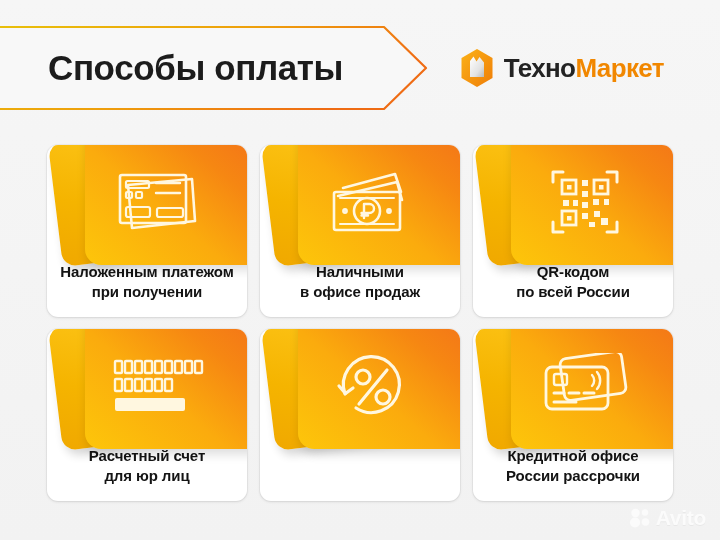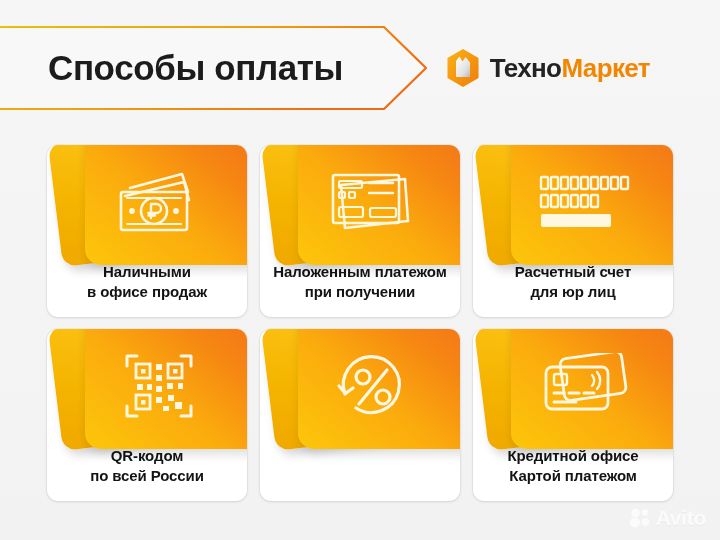--- a/index.html
+++ b/index.html
@@ -34,21 +34,21 @@
     font-size: 35px;
     font-weight: bold;
     letter-spacing: -0.4px;
     color: #1c1c1c;
     font-family: "Liberation Sans", sans-serif;
     white-space: nowrap;
   }
 
   .logo {
     position: absolute;
-    right: 40px; top: 50%;
+    right: 26px; top: 50%;
     transform: translateY(-50%);
     display: flex;
     align-items: center;
     gap: 9px;
   }
   .logo-mark { width: 36px; height: 40px; flex: none; }
   .logo-text {
     font-size: 26px;
     font-weight: bold;
     letter-spacing: -0.6px;
@@ -182,20 +182,44 @@
       </div>
     </div>
   </div>
 
   <div class="grid">
 
     <div class="card">
       <div class="tile-area">
         <div class="tile-back"></div>
         <div class="tile-front">
+          <svg width="86" height="66" viewBox="0 0 86 66">
+            <g fill="none" stroke="#fff7e0" stroke-width="2.6" stroke-linejoin="round" stroke-linecap="round">
+              <path d="M12 16 L76 10 L79 52 L16 59 Z"></path>
+              <rect x="4" y="6" width="66" height="48" rx="2"></rect>
+              <rect x="10" y="12" width="23" height="7" rx="1.4" stroke-width="2.2"></rect>
+              <rect x="10" y="23" width="6" height="6" rx="1.2" stroke-width="2.2"></rect>
+              <rect x="20" y="23" width="6" height="6" rx="1.2" stroke-width="2.2"></rect>
+              <path d="M40 14 h24 M40 24 h24" stroke-width="2.4"></path>
+              <rect x="10" y="38" width="24" height="10" rx="2" stroke-width="2.2"></rect>
+              <rect x="41" y="39" width="26" height="9" rx="2" stroke-width="2.2"></rect>
+            </g>
+          </svg>
+        </div>
+      </div>
+      <div class="card-label">
+        <span>Наложенным платежом</span>
+        <span class="l2">при получении</span>
+      </div>
+    </div>
+
+    <div class="card">
+      <div class="tile-area">
+        <div class="tile-back"></div>
+        <div class="tile-front">
           <svg width="86" height="64" viewBox="0 0 86 64">
             <g fill="none" stroke="#fff7e0" stroke-width="2.6" stroke-linejoin="round" stroke-linecap="round">
               <path d="M14 18 L66 4 L72 22"></path>
               <path d="M9 26 L68 12 L73 30"></path>
               <rect x="5" y="22" width="66" height="38" rx="2"></rect>
               <path d="M11 28 h54 M11 54 h54" stroke-width="2"></path>
               <circle cx="38" cy="41" r="13"></circle>
               <circle cx="16" cy="41" r="1.6"></circle>
               <circle cx="60" cy="41" r="1.6"></circle>
               <path d="M35 48 V34 h5.5 a4.5 4.5 0 0 1 0 9 H32.5 M32.5 45.5 H39" stroke-width="2.4"></path>
@@ -206,37 +230,54 @@
       <div class="card-label">
         <span>Наличными</span>
         <span class="l2">в офисе продаж</span>
       </div>
     </div>
 
     <div class="card">
       <div class="tile-area">
         <div class="tile-back"></div>
         <div class="tile-front">
-          <svg width="86" height="66" viewBox="0 0 86 66">
-            <g fill="none" stroke="#fff7e0" stroke-width="2.6" stroke-linejoin="round" stroke-linecap="round">
-              <path d="M12 16 L76 10 L79 52 L16 59 Z"></path>
-              <rect x="4" y="6" width="66" height="48" rx="2"></rect>
-              <rect x="10" y="12" width="23" height="7" rx="1.4" stroke-width="2.2"></rect>
-              <rect x="10" y="23" width="6" height="6" rx="1.2" stroke-width="2.2"></rect>
-              <rect x="20" y="23" width="6" height="6" rx="1.2" stroke-width="2.2"></rect>
-              <path d="M40 14 h24 M40 24 h24" stroke-width="2.4"></path>
-              <rect x="10" y="38" width="24" height="10" rx="2" stroke-width="2.2"></rect>
-              <rect x="41" y="39" width="26" height="9" rx="2" stroke-width="2.2"></rect>
-            </g>
-          </svg>
-        </div>
-      </div>
-      <div class="card-label">
-        <span>Наложенным платежом</span>
-        <span class="l2">при получении</span>
+          <svg width="72" height="72" viewBox="0 0 72 72">
+            <g fill="none" stroke="#fff7e0" stroke-width="3" stroke-linecap="round" stroke-linejoin="round">
+              <path d="M4 16 V6 h10"></path>
+              <path d="M58 6 h10 v10"></path>
+              <path d="M4 56 v10 h10"></path>
+              <path d="M58 66 h10 v-10"></path>
+            </g>
+            <g fill="none" stroke="#fff7e0" stroke-width="2.8">
+              <rect x="13" y="14" width="14" height="14"></rect>
+              <rect x="45" y="14" width="14" height="14"></rect>
+              <rect x="13" y="45" width="14" height="14"></rect>
+            </g>
+            <g fill="#fff7e0">
+              <rect x="18" y="19" width="4.5" height="4.5"></rect>
+              <rect x="50" y="19" width="4.5" height="4.5"></rect>
+              <rect x="18" y="50" width="4.5" height="4.5"></rect>
+              <rect x="33" y="14" width="6" height="6"></rect>
+              <rect x="33" y="25" width="6" height="6"></rect>
+              <rect x="33" y="36" width="6" height="6"></rect>
+              <rect x="44" y="33" width="6" height="6"></rect>
+              <rect x="55" y="33" width="5" height="6"></rect>
+              <rect x="14" y="34" width="6" height="6"></rect>
+              <rect x="24" y="34" width="5" height="6"></rect>
+              <rect x="33" y="47" width="6" height="6"></rect>
+              <rect x="45" y="45" width="6" height="6"></rect>
+              <rect x="52" y="52" width="7" height="7"></rect>
+              <rect x="40" y="56" width="6" height="5"></rect>
+            </g>
+          </svg>
+        </div>
+      </div>
+      <div class="card-label">
+        <span>QR-кодом</span>
+        <span class="l2">по всей России</span>
       </div>
     </div>
 
     <div class="card">
       <div class="tile-area">
         <div class="tile-back"></div>
         <div class="tile-front">
           <svg width="92" height="58" viewBox="0 0 92 58">
             <g fill="none" stroke="#fff7e0" stroke-width="2.4">
               <rect x="2" y="4" width="7" height="12" rx="1"></rect>
@@ -263,61 +304,20 @@
         <span>Расчетный счет</span>
         <span class="l2">для юр лиц</span>
       </div>
     </div>
 
     <div class="card">
       <div class="tile-area">
         <div class="tile-back"></div>
         <div class="tile-front">
           <svg width="72" height="72" viewBox="0 0 72 72">
-            <g fill="none" stroke="#fff7e0" stroke-width="3" stroke-linecap="round" stroke-linejoin="round">
-              <path d="M4 16 V6 h10"></path>
-              <path d="M58 6 h10 v10"></path>
-              <path d="M4 56 v10 h10"></path>
-              <path d="M58 66 h10 v-10"></path>
-            </g>
-            <g fill="none" stroke="#fff7e0" stroke-width="2.8">
-              <rect x="13" y="14" width="14" height="14"></rect>
-              <rect x="45" y="14" width="14" height="14"></rect>
-              <rect x="13" y="45" width="14" height="14"></rect>
-            </g>
-            <g fill="#fff7e0">
-              <rect x="18" y="19" width="4.5" height="4.5"></rect>
-              <rect x="50" y="19" width="4.5" height="4.5"></rect>
-              <rect x="18" y="50" width="4.5" height="4.5"></rect>
-              <rect x="33" y="14" width="6" height="6"></rect>
-              <rect x="33" y="25" width="6" height="6"></rect>
-              <rect x="33" y="36" width="6" height="6"></rect>
-              <rect x="44" y="33" width="6" height="6"></rect>
-              <rect x="55" y="33" width="5" height="6"></rect>
-              <rect x="14" y="34" width="6" height="6"></rect>
-              <rect x="24" y="34" width="5" height="6"></rect>
-              <rect x="33" y="47" width="6" height="6"></rect>
-              <rect x="45" y="45" width="6" height="6"></rect>
-              <rect x="52" y="52" width="7" height="7"></rect>
-              <rect x="40" y="56" width="6" height="5"></rect>
-            </g>
-          </svg>
-        </div>
-      </div>
-      <div class="card-label">
-        <span>QR-кодом</span>
-        <span class="l2">по всей России</span>
-      </div>
-    </div>
-
-    <div class="card">
-      <div class="tile-area">
-        <div class="tile-back"></div>
-        <div class="tile-front">
-          <svg width="72" height="72" viewBox="0 0 72 72">
             <g fill="none" stroke="#fff7e0" stroke-width="3.2" stroke-linecap="round" stroke-linejoin="round">
               <path d="M9 44 A28 28 0 1 1 20 58"></path>
               <path d="M3 36 L9.5 43.5 L17 38"></path>
               <circle cx="27" cy="27" r="7"></circle>
               <circle cx="47" cy="47" r="7"></circle>
               <path d="M51 20 L23 54"></path>
             </g>
           </svg>
         </div>
       </div>
@@ -335,21 +335,21 @@
               <path d="M12 40 h10 M27 40 h10 M42 40 h10" stroke-width="3"></path>
               <path d="M12 49 h22" stroke-width="3"></path>
               <path d="M50 22 a8 8 0 0 1 0 11" stroke-width="2.4"></path>
               <path d="M55 19 a13 13 0 0 1 0 17" stroke-width="2.4"></path>
             </g>
           </svg>
         </div>
       </div>
       <div class="card-label">
         <span>Кредитной офисе</span>
-        <span class="l2">Картой платежом</span>
+        <span class="l2">России рассрочки</span>
       </div>
     </div>
 
   </div>
 
   <div class="watermark">
     <svg width="22" height="20" viewBox="0 0 22 20">
       <circle cx="5.5" cy="5" r="4.2" fill="#ffffff" opacity="0.95"></circle>
       <circle cx="15" cy="4.5" r="3.2" fill="#ffffff" opacity="0.95"></circle>
       <circle cx="5" cy="14.5" r="5" fill="#ffffff" opacity="0.95"></circle>

